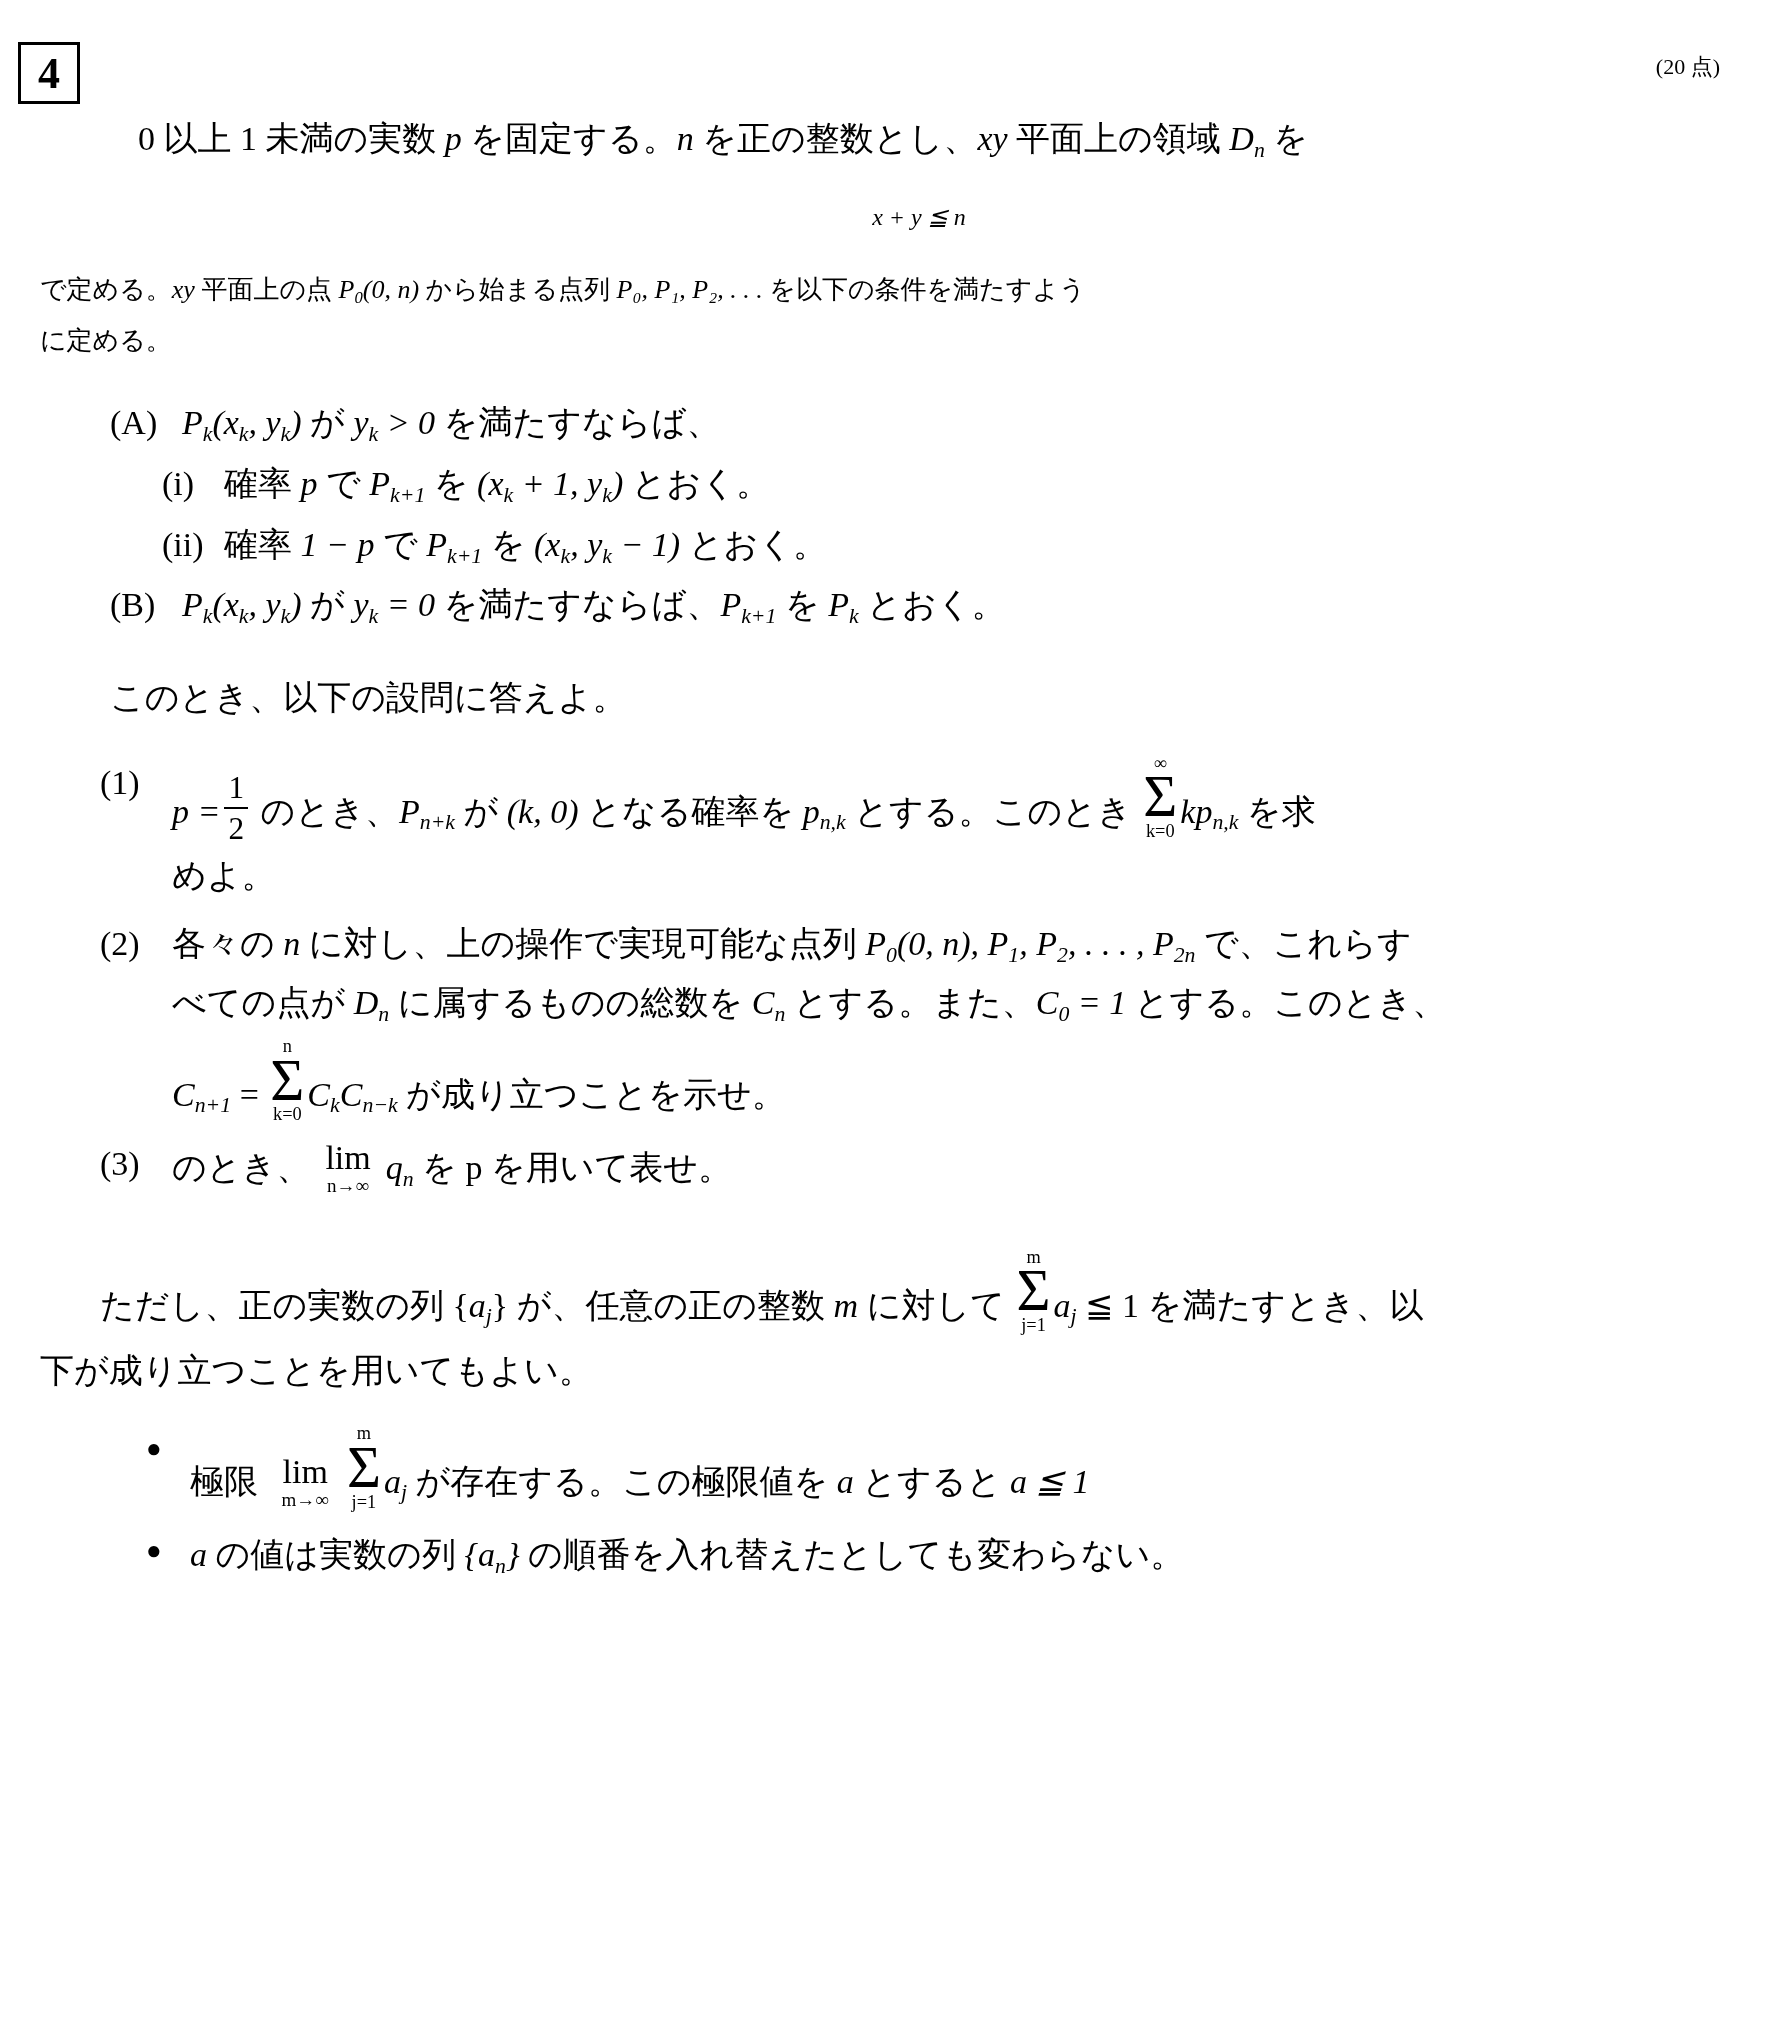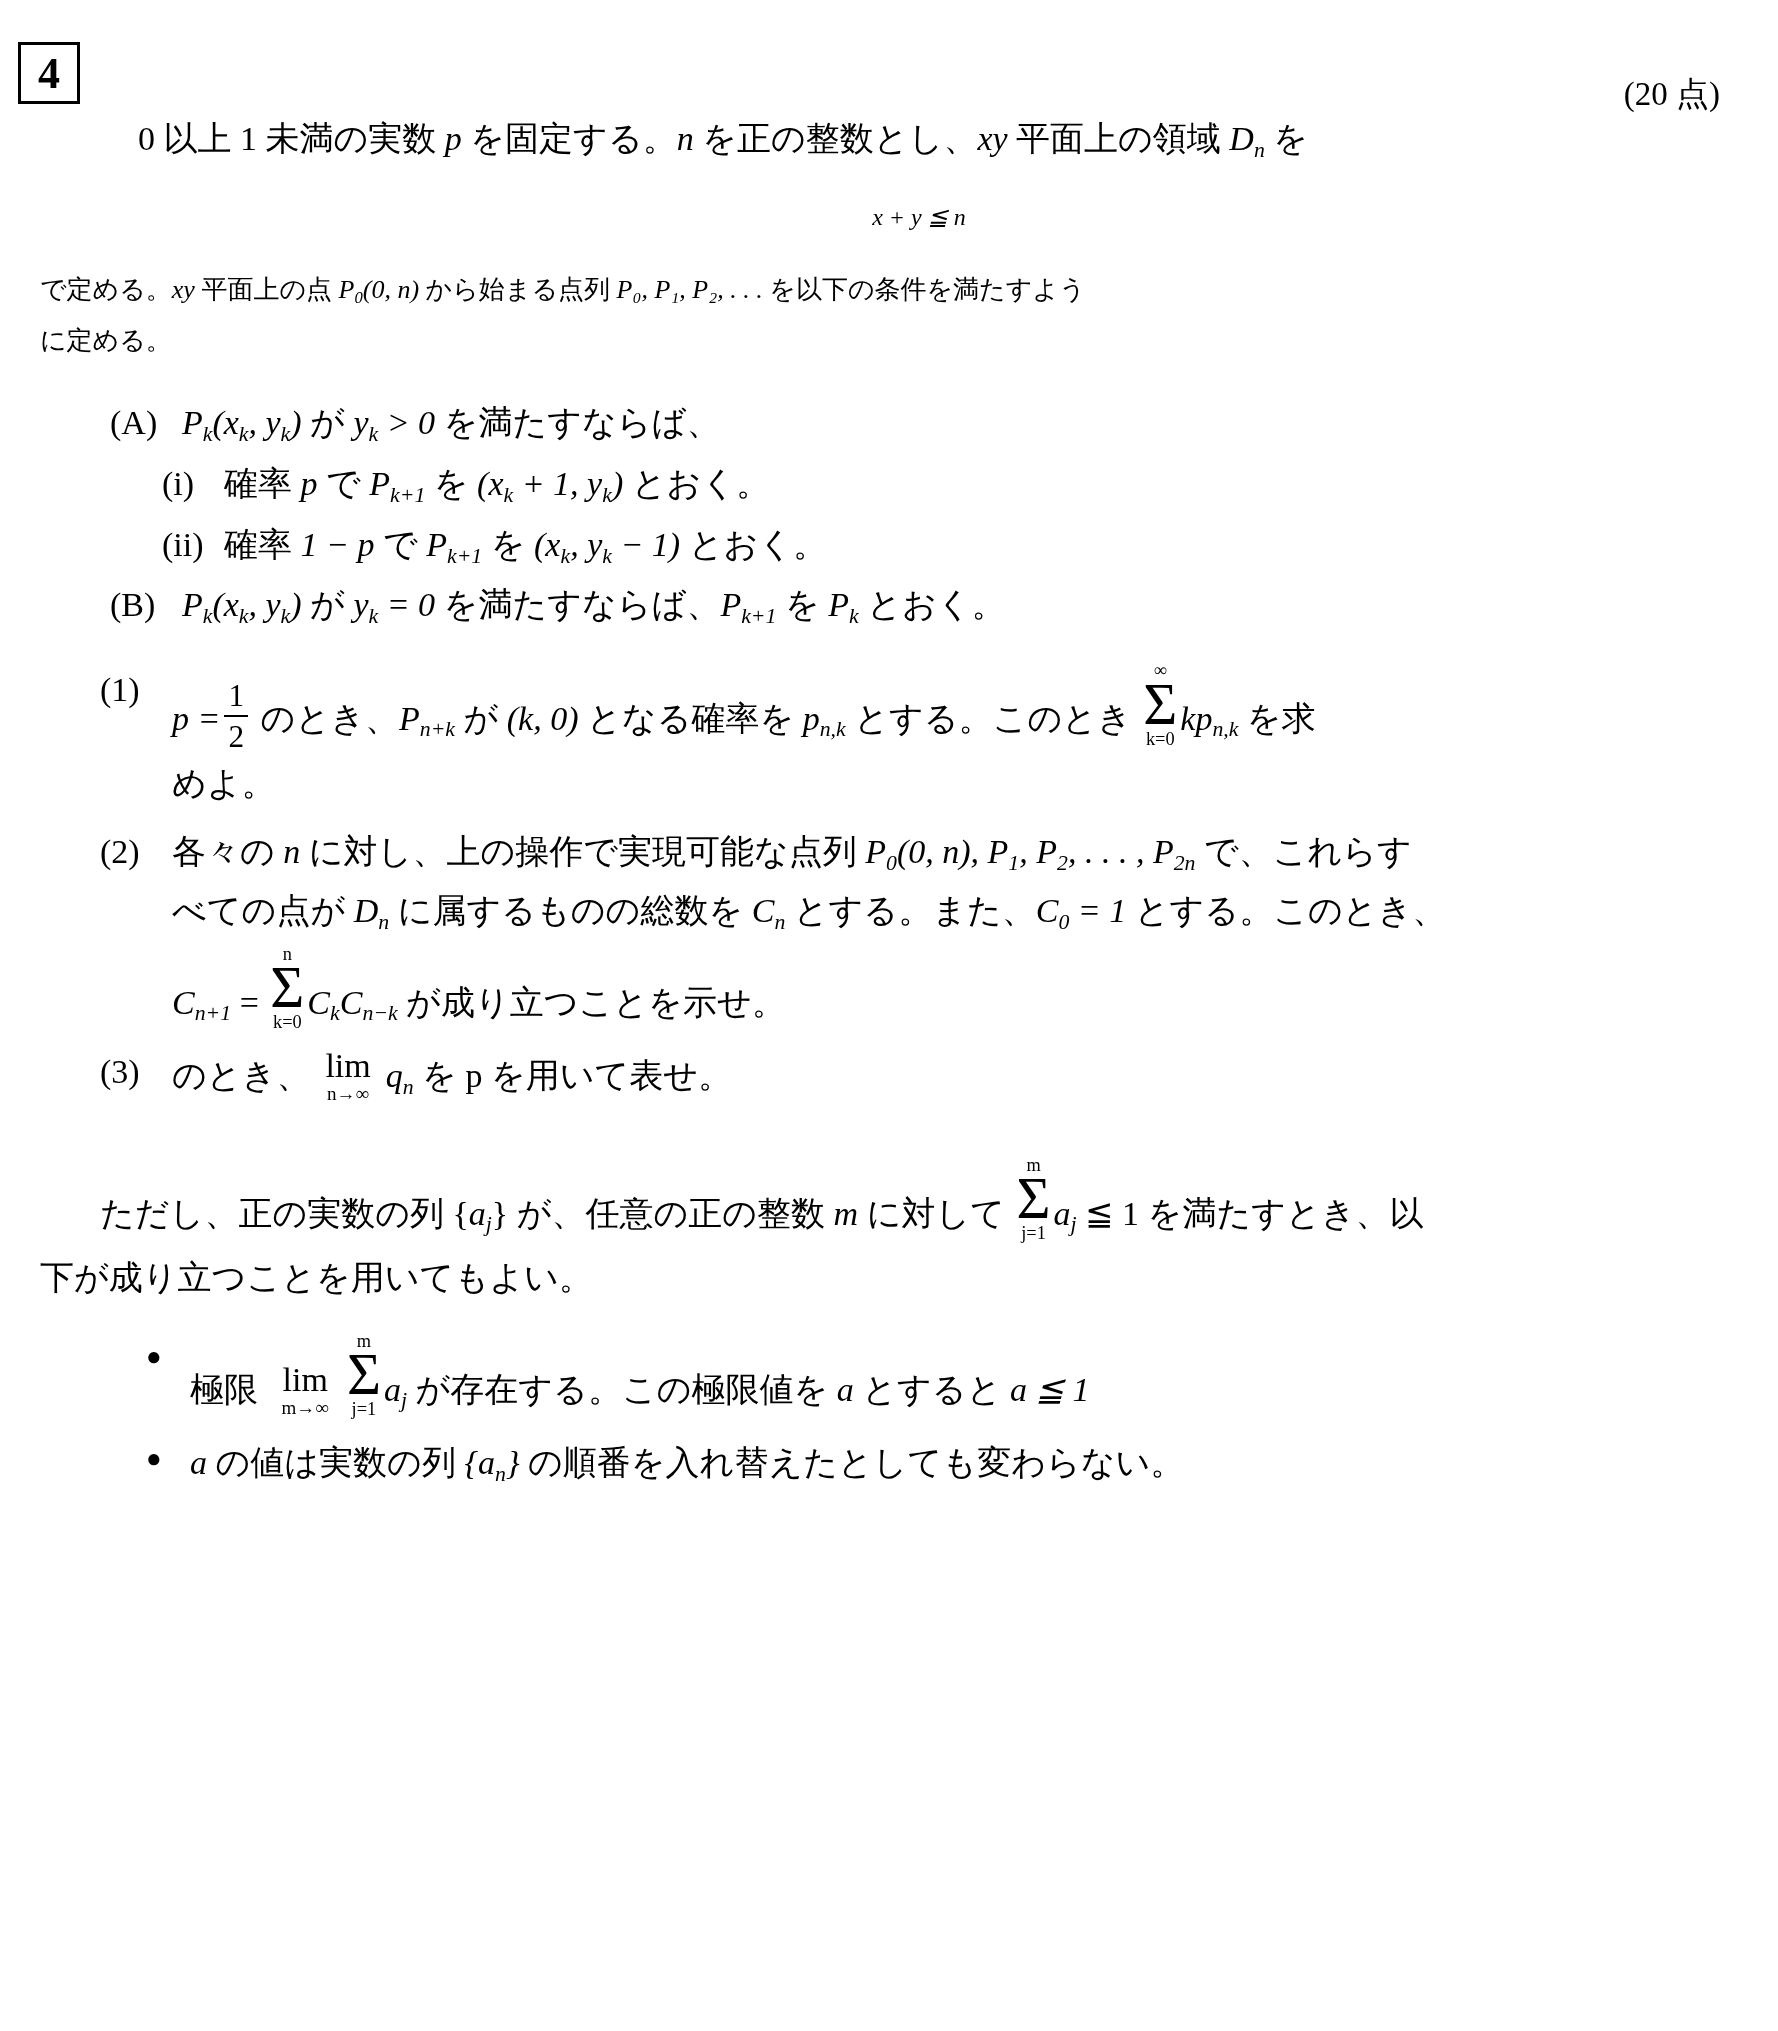--- a/index.html
+++ b/index.html
@@ -36,22 +36,22 @@
     box-sizing: border-box;
     font-family: "Liberation Serif", serif;
     font-weight: bold;
     font-size: 44px;
     line-height: 58px;
     text-align: center;
   }
   .points {
     position: absolute;
     right: 58px;
-    top: 72px;
-    font-size: 33px;
+    top: 52px;
+    font-size: 22px;
     font-family: "Liberation Serif", serif;
   }
   
   .body {
     padding: 0 40px 0 100px;
     font-size: 34px;
     line-height: 1.72;
   }
   .para {
     margin: 0 0 6px 0;
@@ -233,20 +233,21 @@
       </div>
 
       <div class="item">
         <div class="lbl">(B)</div>
         <div class="txt">
           <i>P<sub>k</sub>(x<sub>k</sub>, y<sub>k</sub>)</i> が <i>y<sub>k</sub> = 0</i> を満たすならば、<i>P<sub>k+1</sub></i> を <i>P<sub>k</sub></i> とおく。
         </div>
       </div>
     </div>
 
+    <div class="para block" style="margin-left:10px;">このとき、以下の設問に答えよ。</div>
 
     <div class="qlist">
 
       <div class="qitem">
         <div class="lbl">(1)</div>
         <div class="txt">
           <div>
             <i>p =</i><span class="frac"><span class="num">1</span><span class="den">2</span></span><span> のとき、</span><i>P</i><sub><i>n+k</i></sub><span> が </span><i>(k, 0)</i><span> となる確率を </span><i>p</i><sub><i>n,k</i></sub><span> とする。このとき </span><span class="sumop"><span class="top">∞</span><span class="sig">Σ</span><span class="bot">k=0</span></span><i>kp</i><sub><i>n,k</i></sub><span> を求</span>
           </div>
           <div>めよ。</div>

